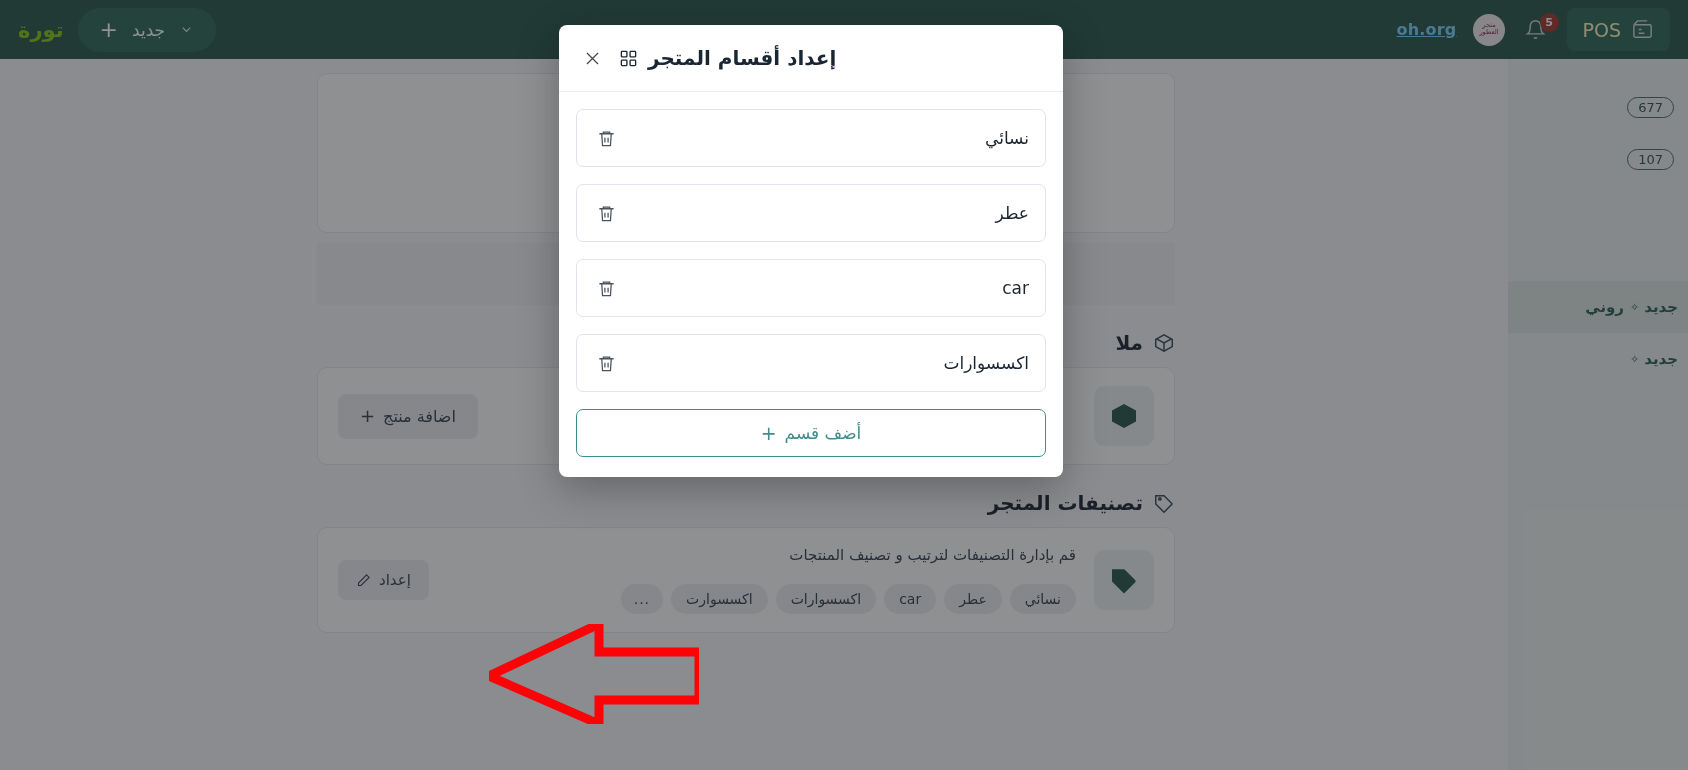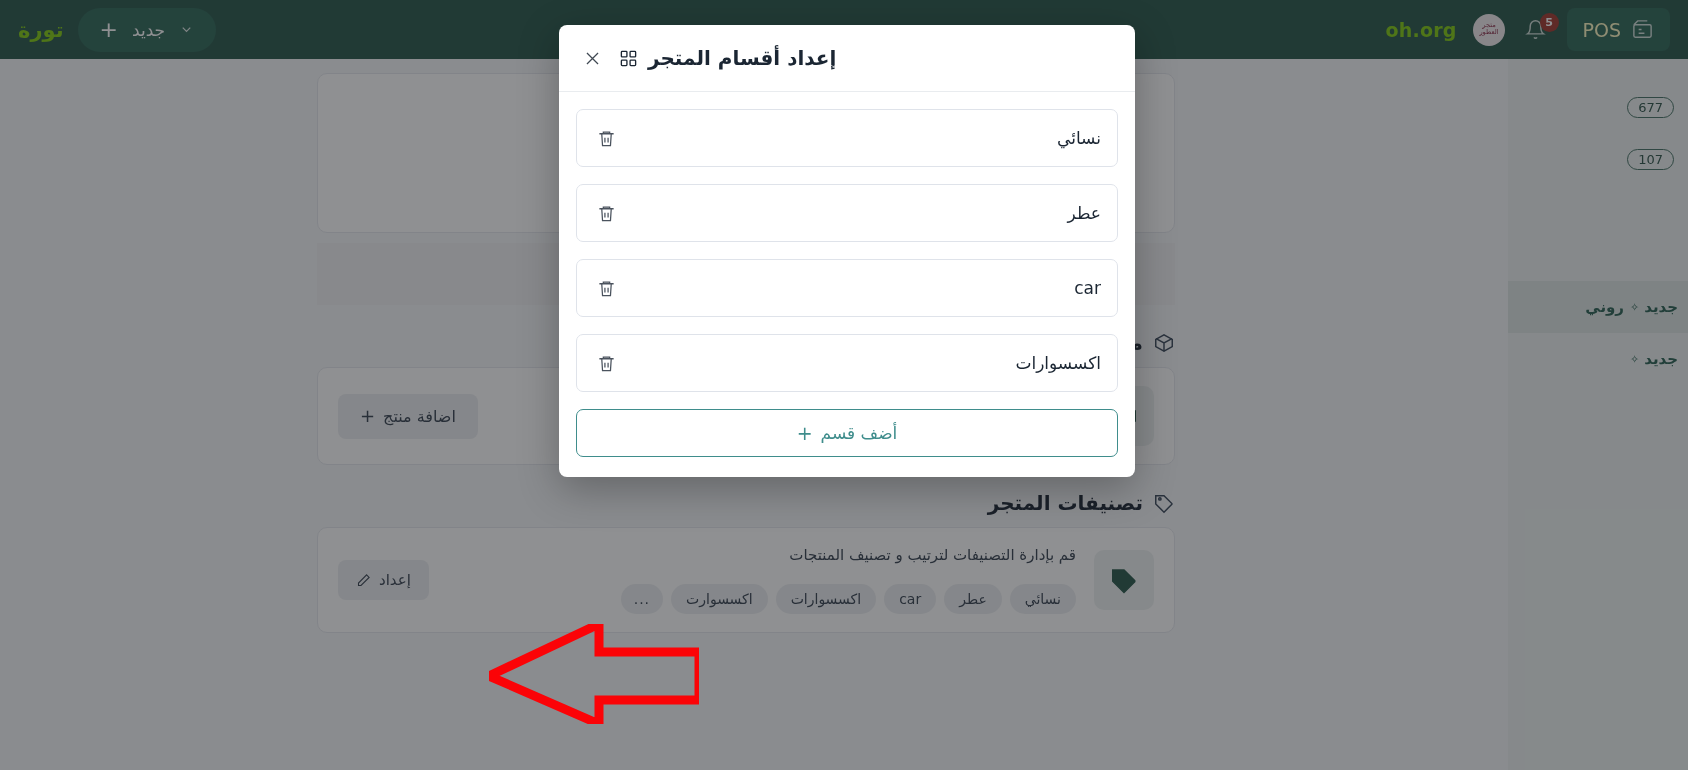--- a/index.html
+++ b/index.html
@@ -36,24 +36,25 @@
     padding: 0 18px;
     z-index: 2;
   }
   .nav-left {
     display: flex;
     align-items: center;
     gap: 16px;
     direction: ltr;
   }
   .nav-domain {
-    color: #84cc16;
-    font-size: 19px;
+    color: #7dd3fc;
+    font-size: 16px;
     font-weight: bold;
     letter-spacing: .2px;
+    text-decoration: underline;
   }
   .nav-avatar {
     width: 32px; height: 32px;
     border-radius: 50%;
     background: #f2ecee;
     display: flex;
     align-items: center;
     justify-content: center;
     overflow: hidden;
     flex: 0 0 auto;
@@ -269,21 +270,21 @@
     background: rgba(20, 24, 28, .48);
     z-index: 10;
   }
 
   
   #modal {
     position: absolute;
     z-index: 20;
     top: 25px;
     left: 559px;
-    width: 576px;
+    width: 504px;
     background: #ffffff;
     border-radius: 8px;
     box-shadow: 0 12px 40px rgba(0,0,0,.28);
     overflow: hidden;
     direction: rtl;
   }
   .modal-header {
     height: 67px;
     display: flex;
     align-items: center;

